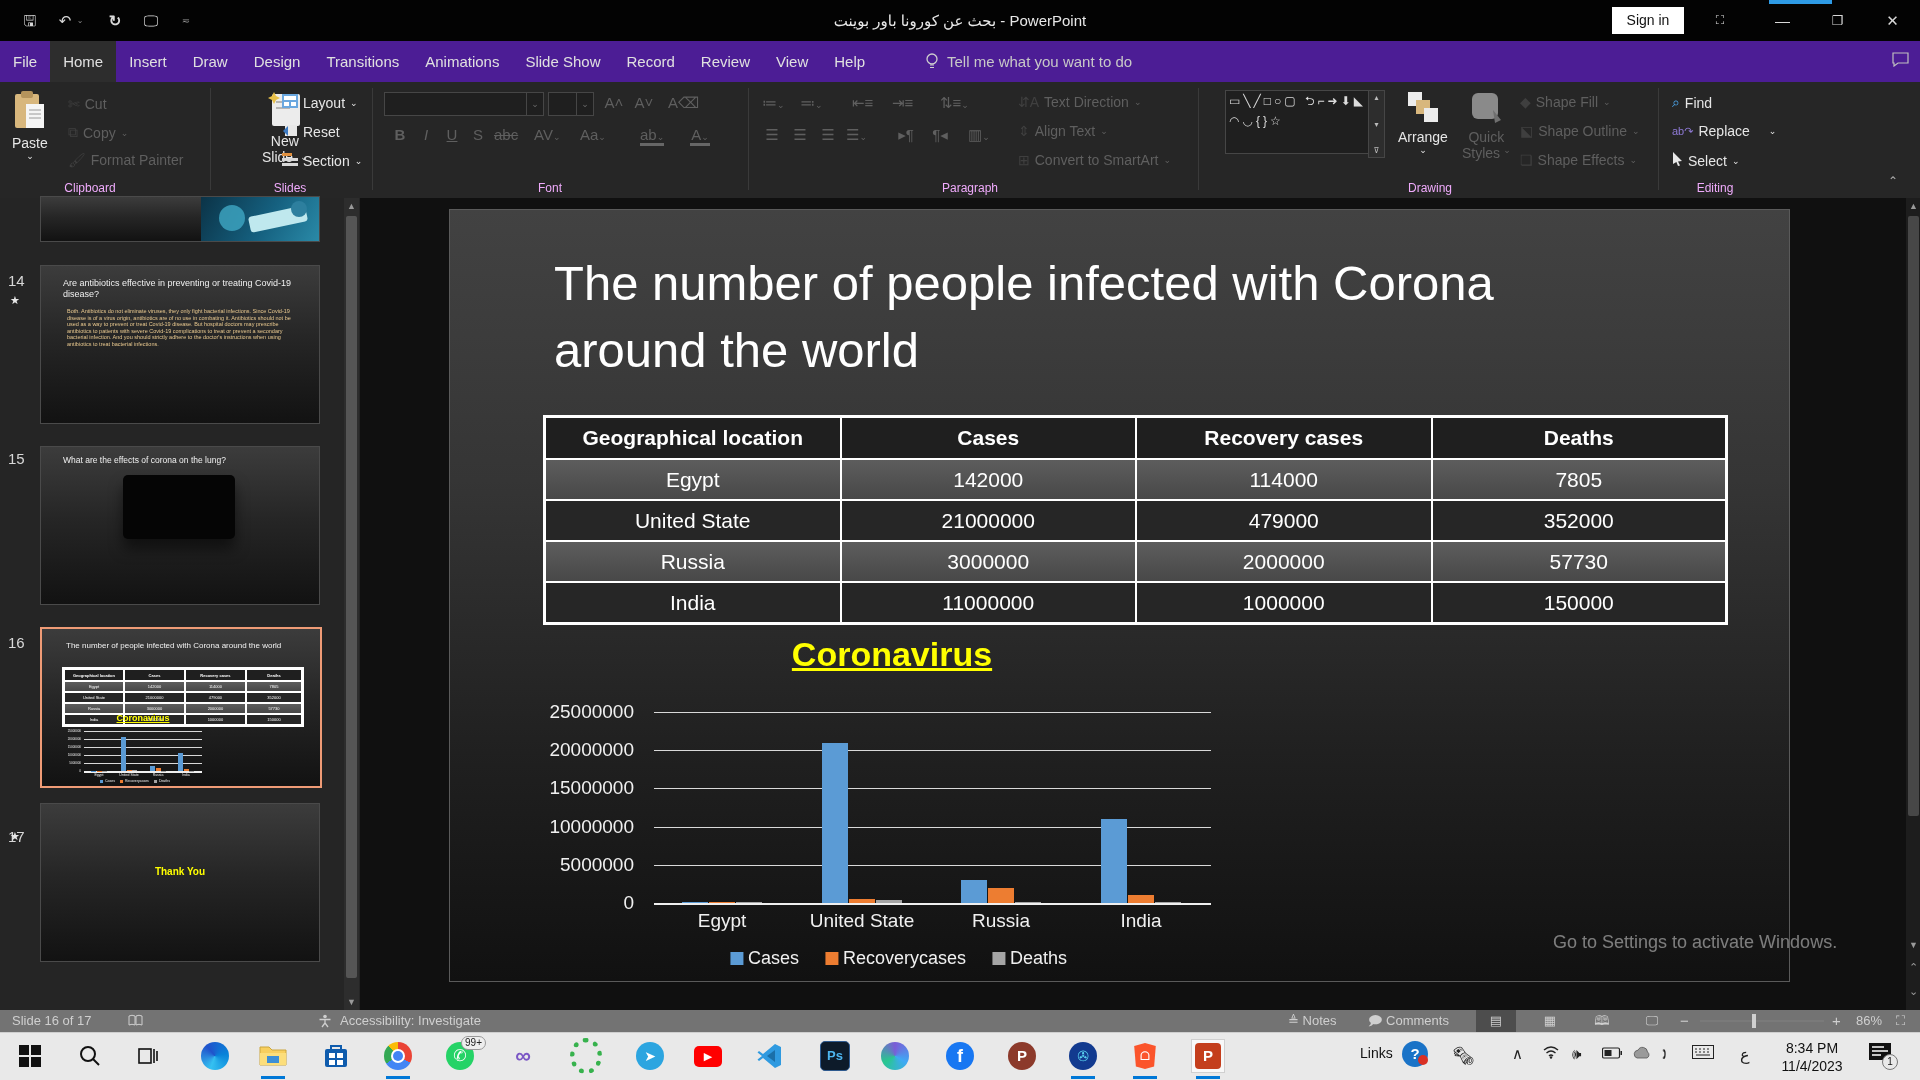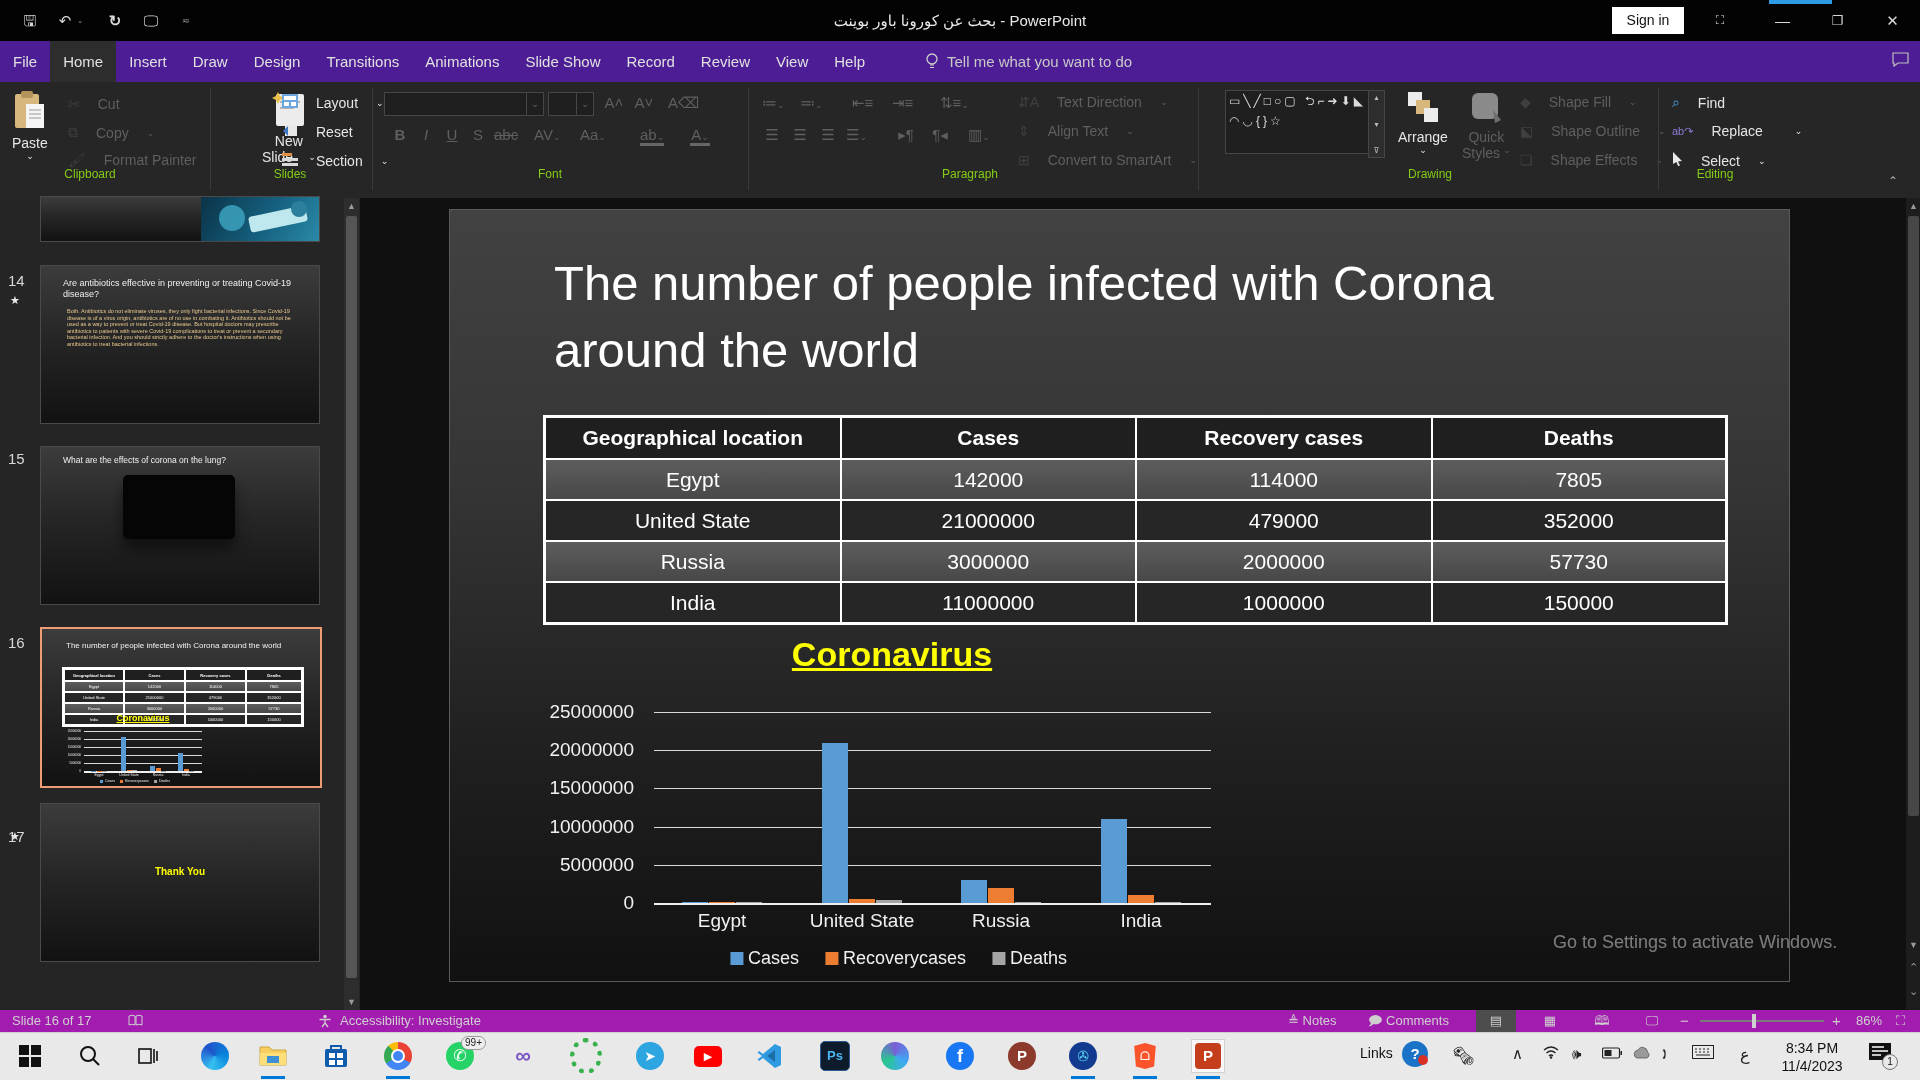--- a/index.html
+++ b/index.html
@@ -13,23 +13,23 @@
   .winbtn{position:absolute;top:0;width:55px;height:41px;color:#d8d8d8;text-align:center;line-height:41px;font-size:15px;}
   #bluechip{position:absolute;left:1769px;top:0;width:63px;height:4px;background:#2e9be6;}
   
   #tabrow{position:absolute;left:0;top:41px;width:1920px;height:41px;background:#4c1d95;display:flex;align-items:stretch;}
   .rtab{padding:0 13px;line-height:41px;font-size:15px;color:#e0e0e0;cursor:default;}
   .rtab.active{background:#2d2d2d;}
   #tellme{position:absolute;left:925px;top:41px;height:41px;display:flex;align-items:center;gap:8px;color:#c8c8c8;font-size:15px;}
   
   #ribbon{position:absolute;left:0;top:82px;width:1920px;height:116px;background:#262626;border-bottom:1px solid #1a1a1a;}
   .gdiv{position:absolute;top:6px;bottom:8px;width:1px;background:#3a3a3a;}
-  .glabel{position:absolute;bottom:17px;font-size:12px;color:#84cc16;text-align:center;}
+  .glabel{position:absolute;bottom:3px;font-size:12px;color:#f0abfc;text-align:center;}
   .rbig{position:absolute;top:8px;display:flex;flex-direction:column;align-items:center;color:#e6e6e6;font-size:14px;}
-  .rsmall{position:absolute;display:flex;align-items:center;gap:18px;font-size:14px;color:#e6e6e6;white-space:nowrap;}
+  .rsmall{position:absolute;display:flex;align-items:center;gap:5px;font-size:14px;color:#e6e6e6;white-space:nowrap;}
   .dis{color:#5f5f5f !important;}
   .dis .ric{opacity:.45;}
   .ric{display:inline-block;text-align:center;}
   .chev{font-size:9px;color:inherit;}
   .combo{background:#1f1f1f;border:1px solid #464646;height:22px;}
   .combo .dd{float:right;width:16px;height:100%;border-left:1px solid #464646;color:#6a6a6a;font-size:9px;text-align:center;line-height:22px;}
   .fbtn{display:inline-block;min-width:20px;text-align:center;font-size:15px;color:#5f5f5f;}
   .shape-gal{position:absolute;left:1225px;top:8px;width:142px;height:62px;background:#1f1f1f;border:1px solid #464646;color:#dcdcdc;font-size:12px;line-height:20px;padding:0 3px;overflow:hidden;letter-spacing:3px;}
   .gal-arr{position:absolute;left:1368px;top:8px;width:15px;height:62px;background:#2d2d2d;border:1px solid #464646;display:flex;flex-direction:column;justify-content:space-between;align-items:center;font-size:8px;color:#bbb;padding:2px 0;}
   
@@ -53,21 +53,21 @@
   .axisline{position:absolute;height:2px;background:#efefef;}
   .ytick{position:absolute;color:#f0f0f0;text-align:right;transform:translateY(-50%);}
   .xcat{position:absolute;color:#f0f0f0;transform:translateX(-50%);white-space:nowrap;}
   .bar{position:absolute;}
   .legend{position:absolute;display:flex;align-items:center;transform:translateX(-50%);color:#f0f0f0;white-space:nowrap;}
   .lsq{display:inline-block;}
   #watermark{position:absolute;left:1193px;top:729px;color:rgba(255,255,255,0.45);pointer-events:none;}
   #watermark .w1{font-size:27px;font-weight:300;}
   #watermark .w2{font-size:18px;margin-top:5px;}
   
-  #statusbar{position:absolute;left:0;top:1010px;width:1920px;height:22px;background:#a21caf;color:#cfcfcf;font-size:13px;}
+  #statusbar{position:absolute;left:0;top:1010px;width:1920px;height:22px;background:#737373;color:#cfcfcf;font-size:13px;}
   .sbitem{position:absolute;top:0;line-height:22px;white-space:nowrap;}
   .viewbtn{position:absolute;top:0;width:40px;height:22px;text-align:center;line-height:22px;color:#cfcfcf;}
   .viewbtn.active{background:#4d4d4d;}
   
   #taskbar{position:absolute;left:0;top:1032px;width:1920px;height:48px;background:#e9e9e9;border-top:1px solid #cfcfcf;}
   .tico{position:absolute;top:7px;width:32px;height:32px;display:flex;align-items:center;justify-content:center;}
   .tico .underline{position:absolute;bottom:-7px;left:4px;right:4px;height:3px;background:#0078d7;}
   .tico.activeapp{background:#f8f8f8;outline:1px solid #d0d0d0;}
   .badge{position:absolute;top:-4px;right:-10px;background:#eee;border:1px solid #999;border-radius:8px;font-size:10px;color:#222;padding:0 3px;line-height:12px;}
   .trayico{position:absolute;top:12px;color:#222;font-size:15px;}
@@ -150,21 +150,21 @@
     <div class="glabel" style="left:30px;width:120px;">Clipboard</div>
     <div class="gdiv" style="left:210px;"></div>
 
     <div class="rbig" style="left:222px;margin-left:40px;">
       <span><svg width="38" height="40" viewBox="0 0 38 40">
             <rect x="6" y="4" width="28" height="32" rx="2" fill="#ececec"></rect>
             <path d="M10 12h20M10 18h14" stroke="#b5b5b5" stroke-width="2"></path>
             <path d="M8 2l2 4 4 2-4 2-2 4-2-4-4-2 4-2z" fill="#e8c049"></path>
           </svg></span>
       <span>New</span>
-      <span style="display:flex;gap:15px;align-items:center;">
+      <span style="display:flex;gap:7px;align-items:center;">
           <span>Slide</span>
           <span class="chev">⌄</span>
         </span>
     </div>
     <div class="rsmall" style="left:282px;top:12px;">
         <span class="ric"><svg width="16" height="14" viewBox="0 0 16 14">
             <rect x="0" y="0" width="16" height="14" fill="#6aa7df"></rect>
             <rect x="2" y="2" width="12" height="4" fill="#fff"></rect>
             <rect x="2" y="8" width="5" height="4" fill="#fff"></rect>
             <rect x="9" y="8" width="5" height="4" fill="#fff"></rect>

